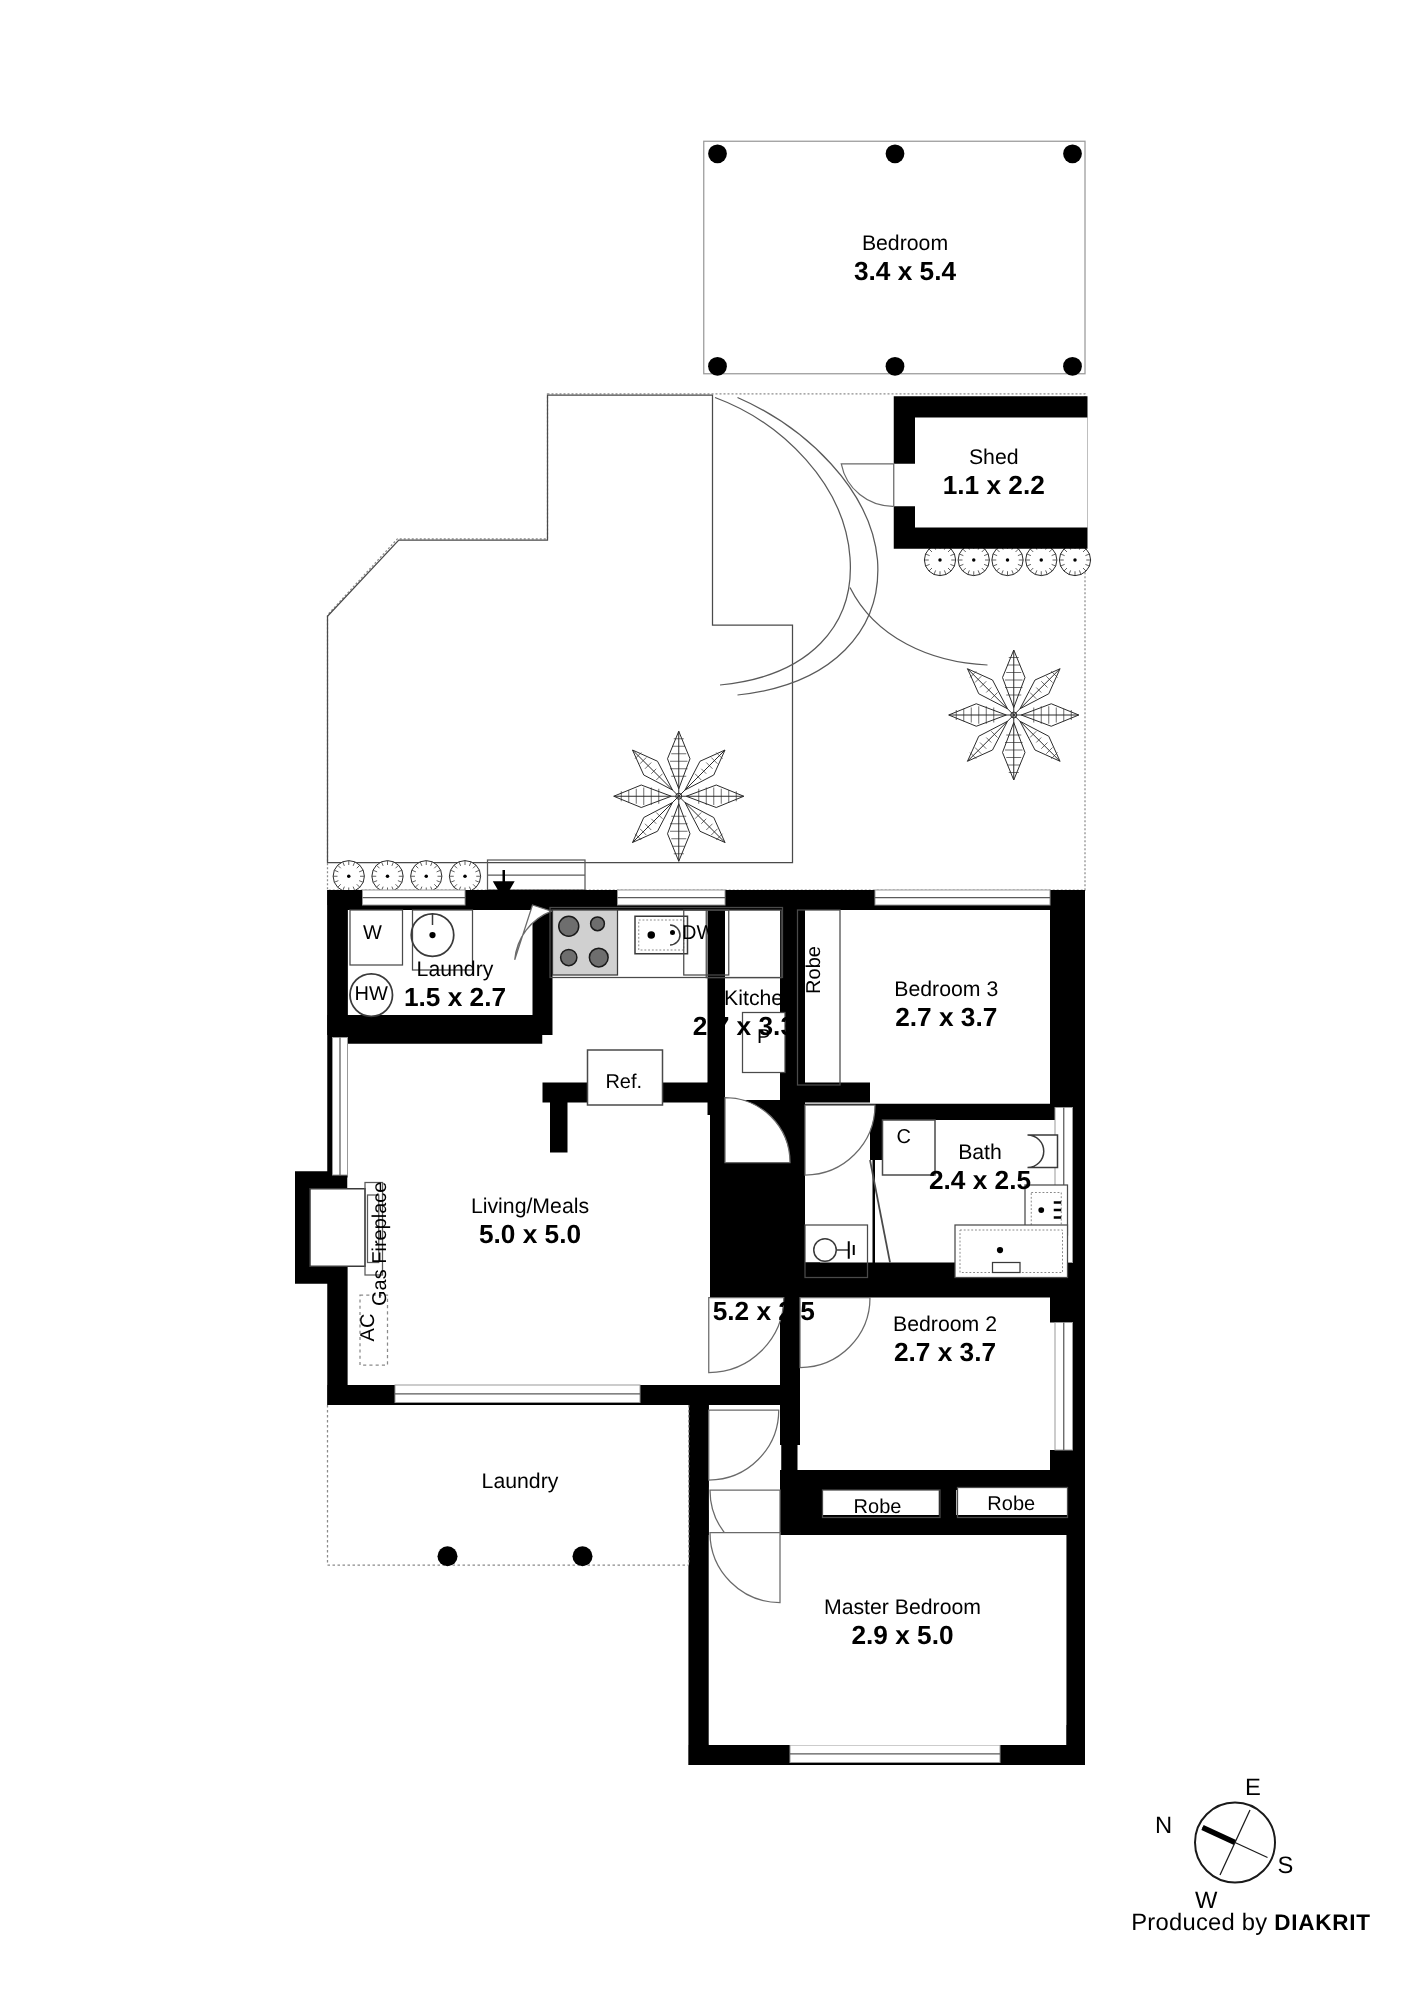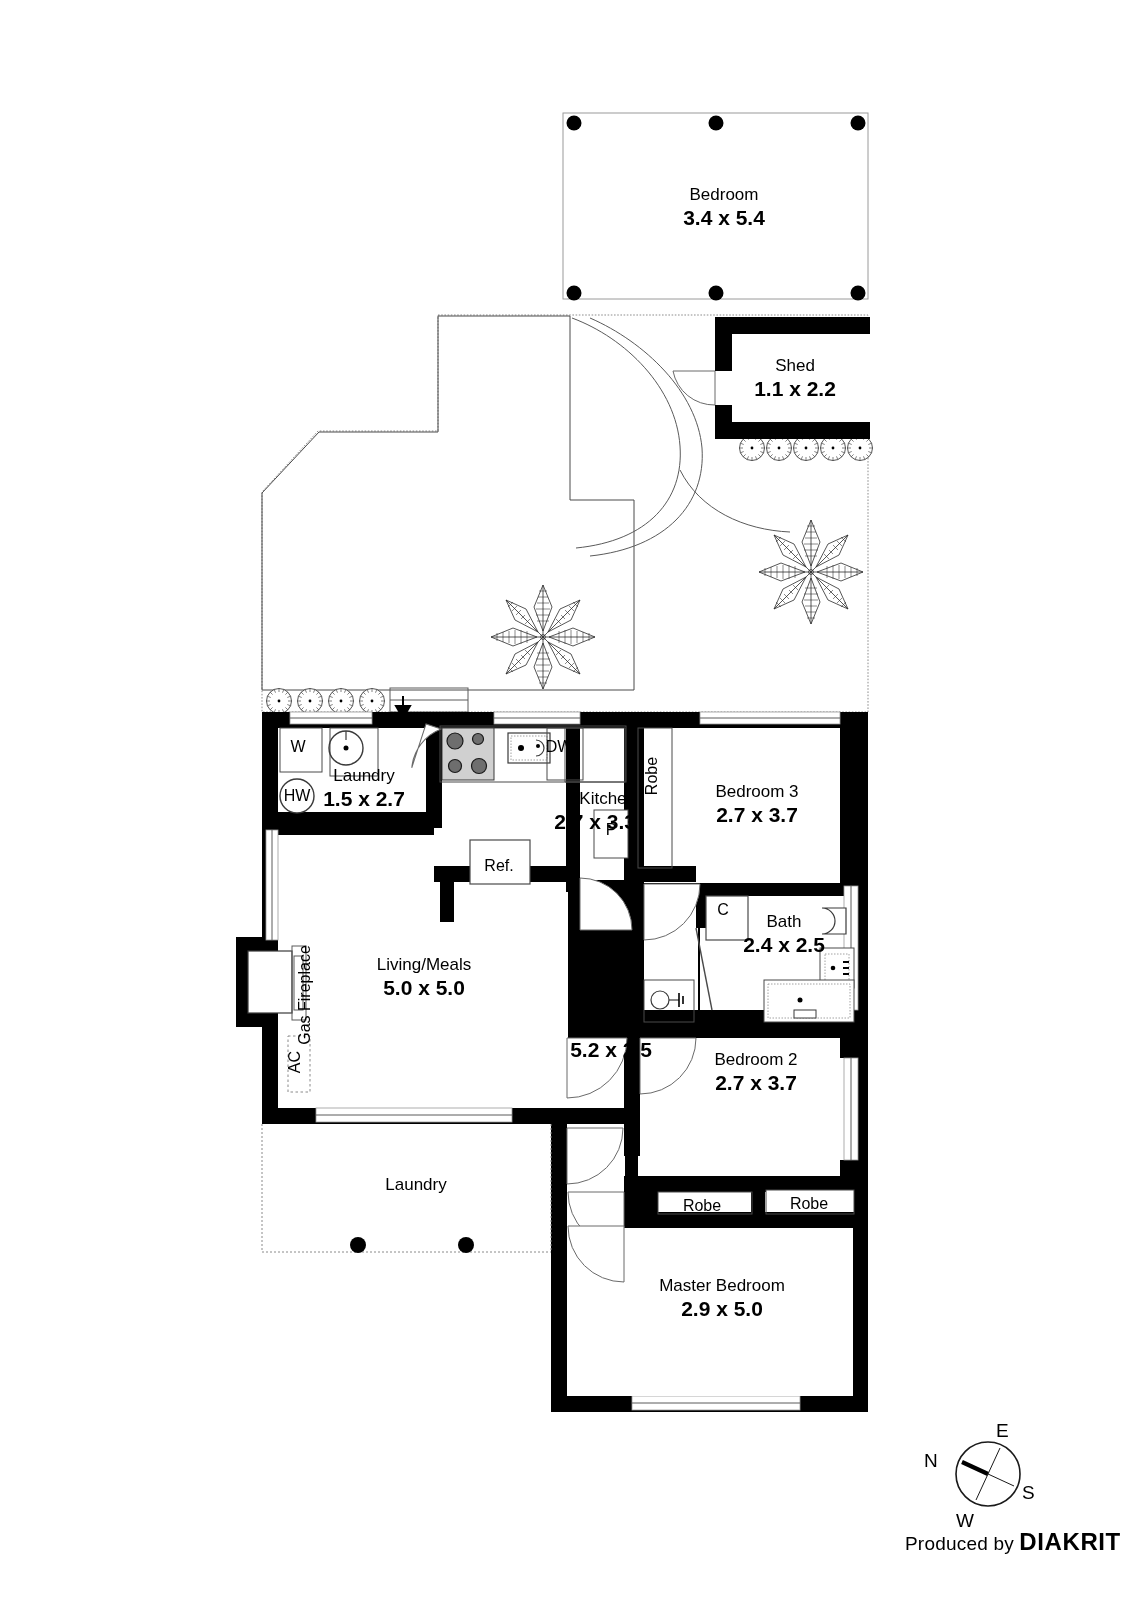--- a/index.html
+++ b/index.html
@@ -5,21 +5,21 @@
   html,body{margin:0;padding:0;background:#ffffff;}
   body{width:1131px;height:1600px;position:relative;overflow:hidden;
        font-family:"Liberation Sans","DejaVu Sans",sans-serif;color:#000;}
   #plan{position:absolute;left:0;top:0;width:1131px;height:1600px;}
   .lbl{position:absolute;text-align:center;line-height:1.25;white-space:nowrap;}
   .lbl .nm{font-size:17px;}
   .lbl .dm{font-size:21px;font-weight:bold;}
   .sm{font-size:16px;}
   .vert{transform:rotate(-90deg);transform-origin:50% 50%;}
   .credit{position:absolute;left:905px;top:1528px;font-size:19px;letter-spacing:.2px;}
-  .credit b{font-weight:bold;font-size:24px;letter-spacing:.6px;margin-top:32px;}
+  .credit b{font-weight:bold;font-size:18px;letter-spacing:.6px;margin-top:32px;}
   .cmp{position:absolute;}
   .cmp span{position:absolute;font-size:19px;}
 </style>
 </head>
 <body>
 
 <svg id="plan" viewBox="0 0 1131 1600">
   <defs>
 
     <g id="treeSym">

